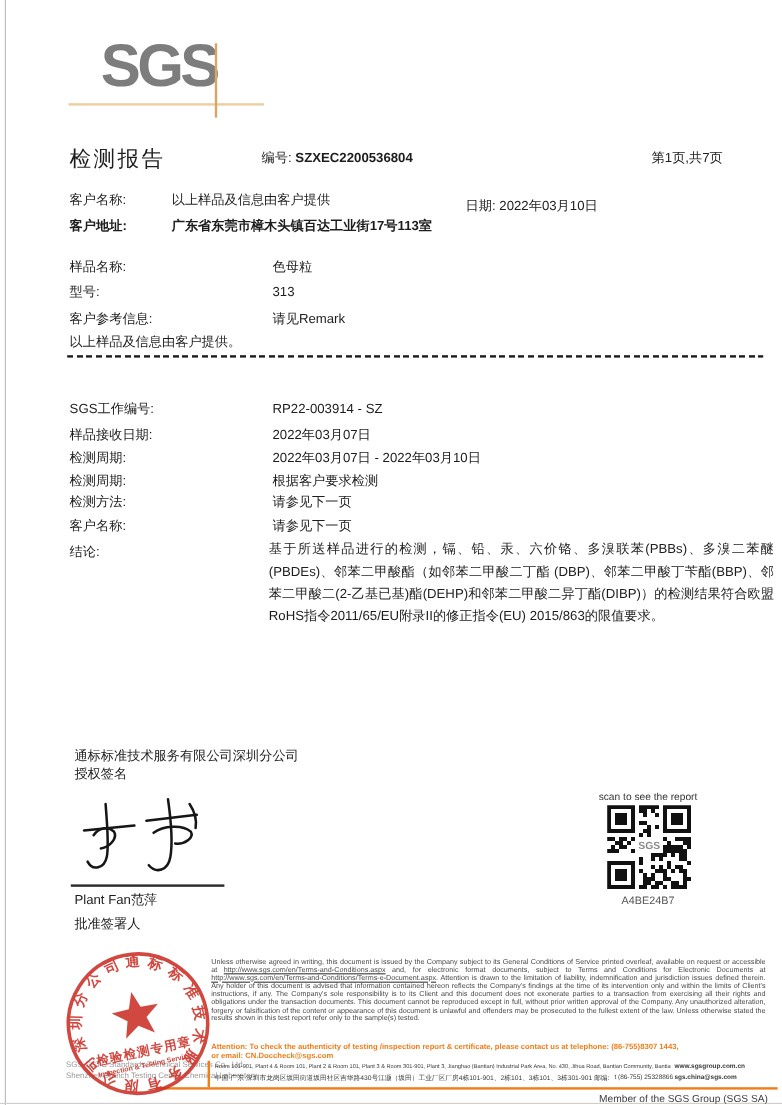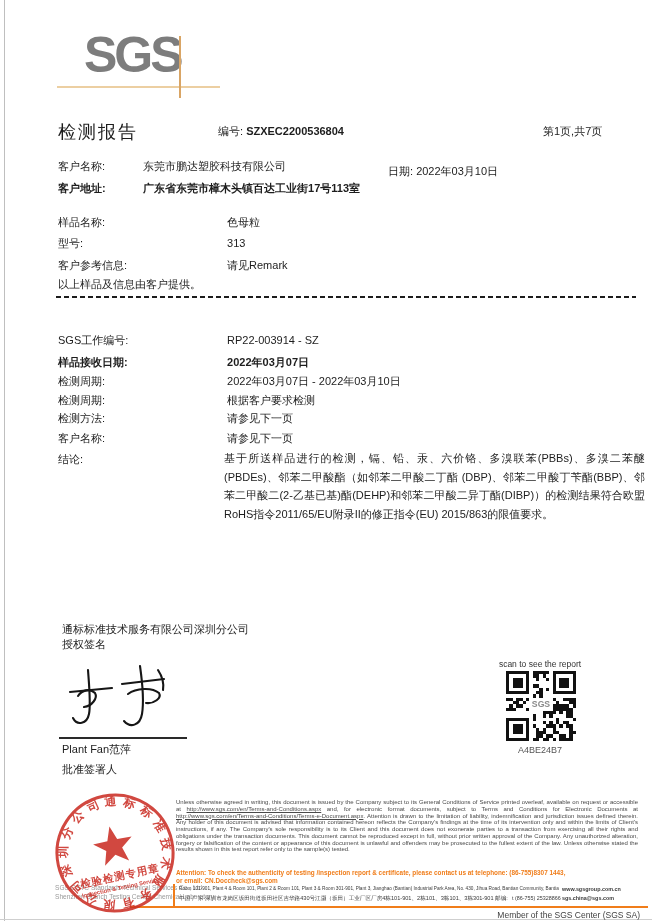--- a/index.html
+++ b/index.html
@@ -79,21 +79,21 @@
   <b>SZXEC2200536804</b>
 </div>
 <div class="abs hmeta" style="left:388px;margin-top:40px;">
   <span>日期:</span>
   <span>2022年03月10日</span>
 </div>
 <div class="abs hmeta" style="left:543px;">第1页,共7页</div>
 
 <div class="abs row w-client" style="left:58px;top:159px;">
   <span class="lbl">客户名称:</span>
-  <span>东莞市鹏达塑胶科技有限公司</span>
+  <span>以上样品及信息由客户提供</span>
 </div>
 <div class="abs row w-client" style="left:58px;top:181px;font-weight:bold;">
   <span class="lbl">客户地址:</span>
   <span>广东省东莞市樟木头镇百达工业街17号113室</span>
 </div>
 <div class="abs row w-wide" style="left:58px;top:215px;">
   <span class="lbl">样品名称:</span>
   <span>色母粒</span>
 </div>
 <div class="abs row w-wide" style="left:58px;top:236px;">
@@ -105,21 +105,21 @@
   <span>请见Remark</span>
 </div>
 <div class="abs note" style="left:58px;top:277px;">以上样品及信息由客户提供。</div>
 
 <div class="abs dashed" style="top:296px;"></div>
 
 <div class="abs row w-wide" style="left:58px;top:333px;">
   <span class="lbl">SGS工作编号:</span>
   <span>RP22-003914 - SZ</span>
 </div>
-<div class="abs row w-wide" style="left:58px;top:355px;font-weight:bold;">
+<div class="abs row w-wide" style="left:58px;top:355px;">
   <span class="lbl">样品接收日期:</span>
   <span>2022年03月07日</span>
 </div>
 <div class="abs row w-wide" style="left:58px;top:374px;">
   <span class="lbl">检测周期:</span>
   <span>2022年03月07日 - 2022年03月10日</span>
 </div>
 <div class="abs row w-wide" style="left:58px;top:393px;">
   <span class="lbl">检测周期:</span>
   <span>根据客户要求检测</span>
@@ -295,21 +295,21 @@
   </div>
 </div>
 
 <div class="abs f-vline"></div>
 <div class="abs addr-en">Room 101-901, Plant 4 &amp; Room 101, Plant 2 &amp; Room 101, Plant 3 &amp; Room 301-901, Plant 3, Jianghao (Bantian) Industrial Park Area, No. 430, Jihua Road, Bantian Community, Bantian Street, Longgang District, Shenzhen, Guangdong, China 518129</div>
 <div class="abs addr-web">www.sgsgroup.com.cn</div>
 <div class="abs addr-cn">中国·广东·深圳市龙岗区坂田街道坂田社区吉华路430号江灏（坂田）工业厂区厂房4栋101-901、2栋101、3栋101、3栋301-901 邮编: 518129</div>
 <div class="abs addr-tel">t (86-755) 25328866</div>
 <div class="abs addr-email">sgs.china@sgs.com</div>
 <div class="abs f-hline"></div>
-<div class="abs member">Member of the SGS Center (SGS SA)</div>
+<div class="abs member">Member of the SGS Group (SGS SA)</div>
 
 <svg class="abs stamp" viewBox="0 0 126 126">
   <defs>
     <path id="ringPath" d="M 63 15 A 48 48 0 1 1 62.99 15"></path>
   </defs>
   <circle cx="63" cy="63" r="58" fill="none" stroke="#cb2f26" stroke-width="3"></circle>
   <text font-size="12" fill="#cb2f26" font-weight="bold">
     <textPath href="#ringPath" startOffset="0" textLength="296">通标标准技术服务有限公司深圳分公司</textPath>
   </text>
   <path fill="#cb2f26" d="M63,36 L68.0,49.8 L82.7,50.2 L71.1,59.2 L75.3,73.3 L63,64.9 L50.7,73.3 L54.9,59.2 L43.3,50.2 L58.0,49.8 Z"></path>

